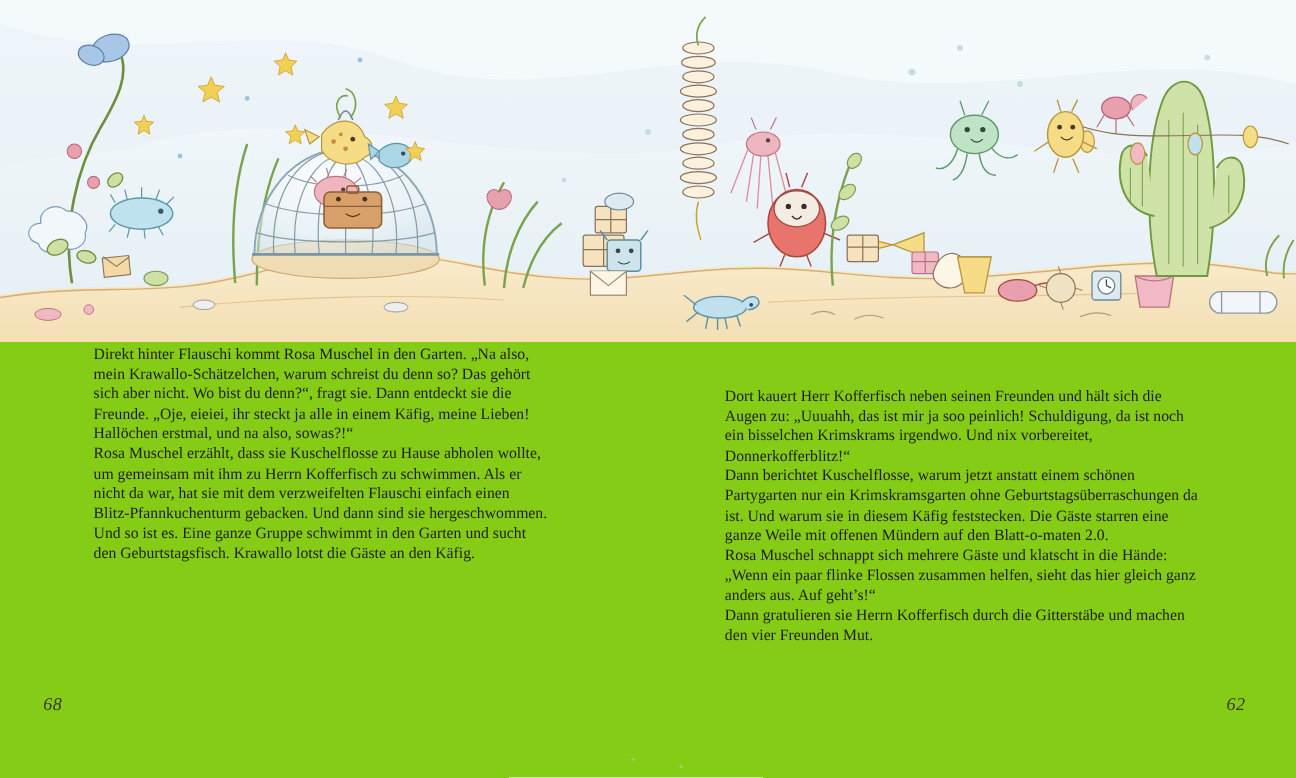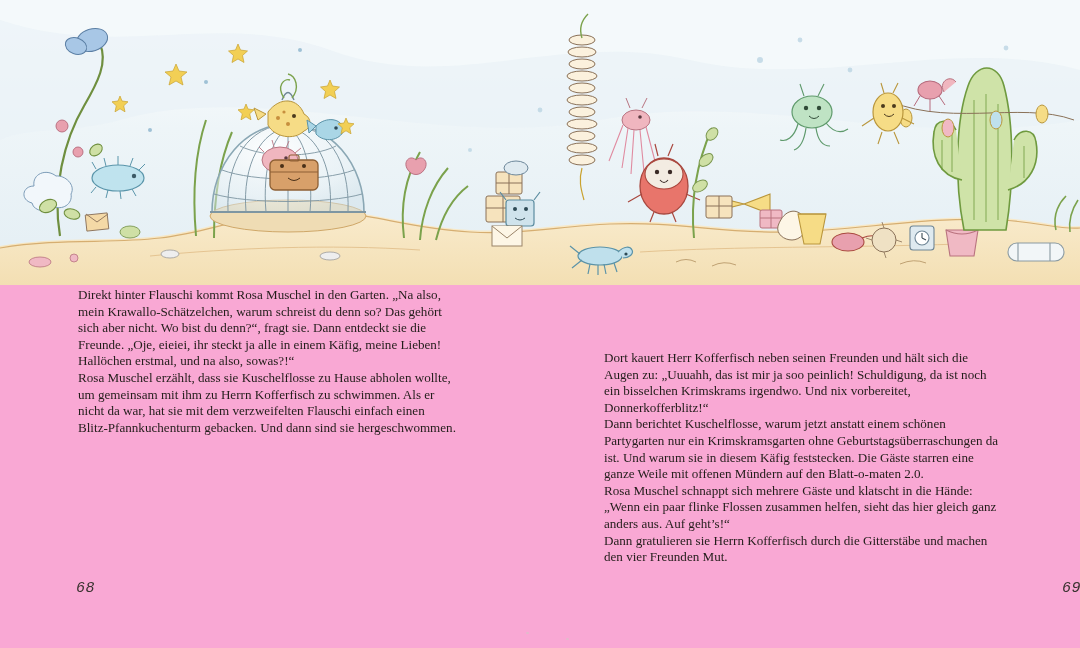--- a/index.html
+++ b/index.html
@@ -11,21 +11,21 @@
     width: 1080px;
     height: 648px;
     overflow: hidden;
     font-family: "Liberation Serif", serif;
   }
 
   .page {
     position: relative;
     width: 1080px;
     height: 648px;
-    background: #f9a8d4;
+    background: #84cc16;
   }
 
   
   .illustration {
     position: absolute;
     left: 0;
     top: 0;
     width: 1080px;
     height: 285px;
     overflow: hidden;
@@ -43,37 +43,36 @@
     color: #221d1a;
     text-align: left;
   }
   .col-left {
     left: 78px;
     top: 287px;
     width: 378px;
   }
   .col-right {
     left: 604px;
-    top: 350px;
+    top: 322px;
     width: 398px;
   }
   .para {
     margin: 0;
     text-indent: 0;
   }
 
   
   .folio {
     position: absolute;
-    font-family: Liberation Mono, monospace;
+    font-family: Liberation Serif, serif;
     font-size: 15px;
     color: #3a3330;
     font-style: italic;
     letter-spacing: 0.5px;
-    margin-left: 40px;
   }
   .folio-left { left: 36px; top: 580px; }
   .folio-right { left: 1022px; top: 580px; }
 
   
   .speck {
     position: absolute;
     background: #cfcac4;
     border-radius: 50%;
     opacity: .6;
@@ -451,27 +450,28 @@
         <path d="M676,262 q10,-5 20,0"></path>
         <path d="M712,266 q12,-6 24,-1"></path>
         <path d="M900,264 q14,-6 26,-1"></path>
       </g>
     </svg>
   </div>
 
   <div class="col col-left">
     <p class="para">Direkt hinter Flauschi kommt Rosa Muschel in den Garten. „Na also, mein Krawallo-Schätzelchen, warum schreist du denn so? Das gehört sich aber nicht. Wo bist du denn?“, fragt sie. Dann entdeckt sie die Freunde. „Oje, eieiei, ihr steckt ja alle in einem Käfig, meine Lieben! Hallöchen erstmal, und na also, sowas?!“</p>
     <p class="para">Rosa Muschel erzählt, dass sie Kuschelflosse zu Hause abholen wollte, um gemeinsam mit ihm zu Herrn Kofferfisch zu schwimmen. Als er nicht da war, hat sie mit dem verzweifelten Flauschi einfach einen Blitz-Pfannkuchenturm gebacken. Und dann sind sie hergeschwommen.</p>
+    <p class="para">Und so ist es. Eine ganze Gruppe schwimmt in den Garten und sucht den Geburtstagsfisch. Krawallo lotst die Gäste an den Käfig.</p>
   </div>
 
   <div class="col col-right">
     <p class="para">Dort kauert Herr Kofferfisch neben seinen Freunden und hält sich die Augen zu: „Uuuahh, das ist mir ja soo peinlich! Schuldigung, da ist noch ein bisselchen Krimskrams irgendwo. Und nix vorbereitet, Donnerkofferblitz!“</p>
     <p class="para">Dann berichtet Kuschelflosse, warum jetzt anstatt einem schönen Partygarten nur ein Krimskramsgarten ohne Geburtstagsüberraschungen da ist. Und warum sie in diesem Käfig feststecken. Die Gäste starren eine ganze Weile mit offenen Mündern auf den Blatt-o-maten 2.0.</p>
     <p class="para">Rosa Muschel schnappt sich mehrere Gäste und klatscht in die Hände: „Wenn ein paar flinke Flossen zusammen helfen, sieht das hier gleich ganz anders aus. Auf geht’s!“</p>
     <p class="para">Dann gratulieren sie Herrn Kofferfisch durch die Gitterstäbe und machen den vier Freunden Mut.</p>
   </div>
 
   <div class="folio folio-left">68</div>
-  <div class="folio folio-right">69</div>
+  <div class="folio folio-right">62</div>
 
   <div class="speck" style="left:526px; top:632px; width:3px; height:2px;"></div>
   <div class="speck" style="left:566px; top:638px; width:3px; height:2px;"></div>
 </div>
 
 </body></html>

